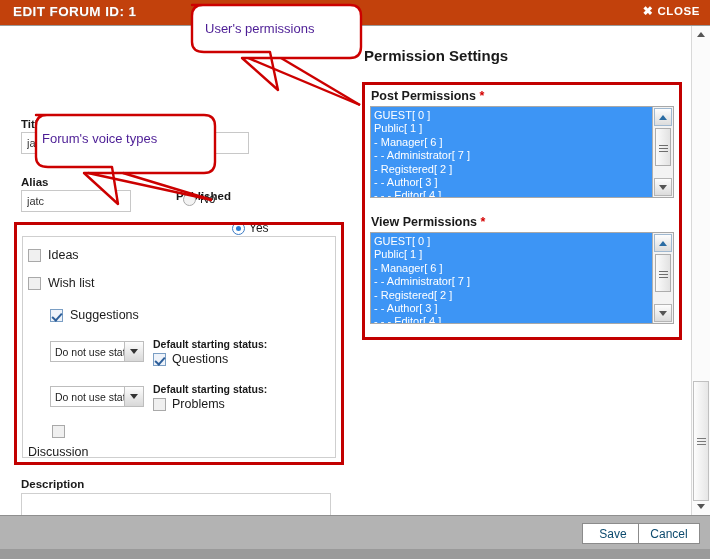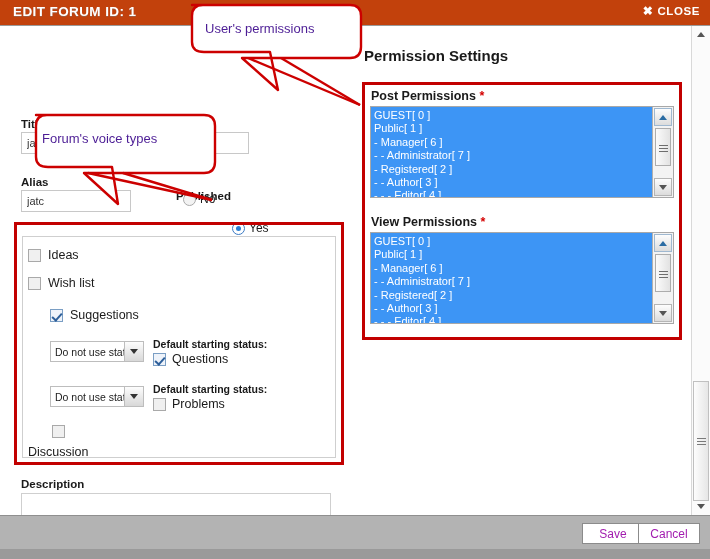--- a/index.html
+++ b/index.html
@@ -291,21 +291,21 @@
     position: absolute; left: 0; top: 515px;
     width: 710px; height: 34px;
     background: #b3b3b3;
     border-top: 1px solid #8f8f8f;
   }
   .btn {
     position: absolute; top: 7px;
     height: 21px;
     background: #ffffff;
     border: 1px solid #8b8b8b;
-    font-size: 12px; color: #a21caf;
+    font-size: 12px; color: #0c4a6e;
     display: flex; align-items: center; justify-content: center;
     cursor: pointer;
   }
   #btn-save { right: 66px; width: 62px; }
   #btn-cancel { right: 0px; width: 62px; margin-right: 10px; }
 
   
   .callout-svg {
     position: absolute;
     pointer-events: none;

